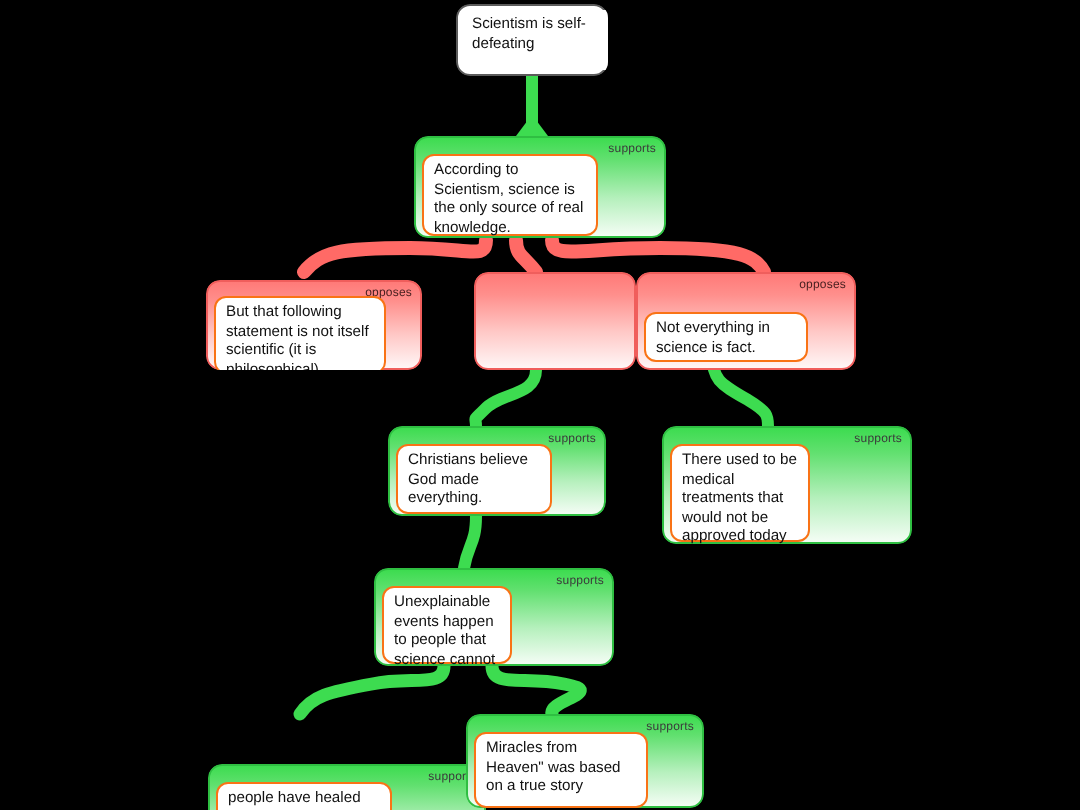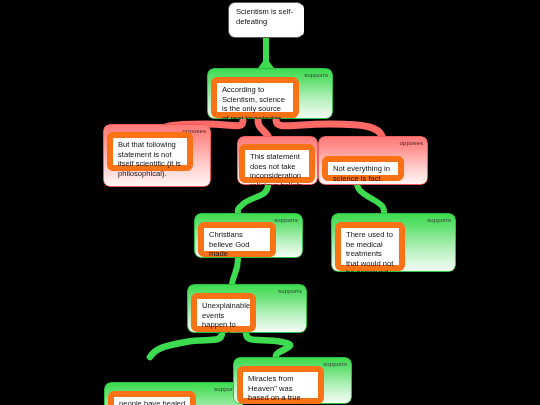--- a/index.html
+++ b/index.html
@@ -22,21 +22,21 @@
     border:1px solid #f05e5c;
   }
   .node .tab{
     position:absolute;top:3px;right:5px;
     font-size:6px;line-height:8px;color:#3b3b3b;
     letter-spacing:.1px;white-space:nowrap;
   }
   .node.opposes .tab{color:#4a2121;}
   .node .box{
     position:absolute;left:4px;top:9px;
-    background:#fff;border:6px solid #f97316;border-radius:6px;
+    background:#fff;border:1px solid #f97316;border-radius:6px;
     box-sizing:border-box;
     padding:2px 4px 2px 5px;
     font-size:7.6px;line-height:9.6px;color:#111;
   }
   .node .box span{display:block;}
 </style>
 </head>
 <body>
 
 <div id="map">
@@ -68,34 +68,31 @@
   </div>
 
   <div class="node supports" style="left:207px;top:68px;width:126px;height:51px;">
     <div class="panel"></div>
     <div class="tab">supports</div>
     <div class="box" style="width:88px;height:41px;">
       <span>According to Scientism, science is the only source of real knowledge.</span>
     </div>
   </div>
 
-  <div class="node opposes" style="left:103px;top:124px;width:108px;height:63px;text-decoration:underline;">
+  <div class="node opposes" style="left:103px;top:140px;width:108px;height:45px;text-decoration:underline;">
     <div class="panel"></div>
     <div class="tab">opposes</div>
     <div class="box" style="width:86px;height:39px;top:8px;">
       <span>But that following statement is not itself scientific (it is philosophical).</span>
     </div>
   </div>
 
   <div class="node opposes" style="left:237px;top:136px;width:81px;height:49px;">
     <div class="panel"></div>
 
-    <div class="box" style="width:76px;height:39px;top:8px;left:2px;">
-      <span>This statement does not take inconsideration religious beliefs.</span>
-    </div>
   </div>
 
   <div class="node opposes" style="left:318px;top:136px;width:110px;height:49px;">
     <div class="panel"></div>
     <div class="tab">opposes</div>
     <div class="box" style="width:82px;height:25px;top:8px;margin-top:12px;">
       <span>Not everything in science is fact.</span>
     </div>
   </div>
 

